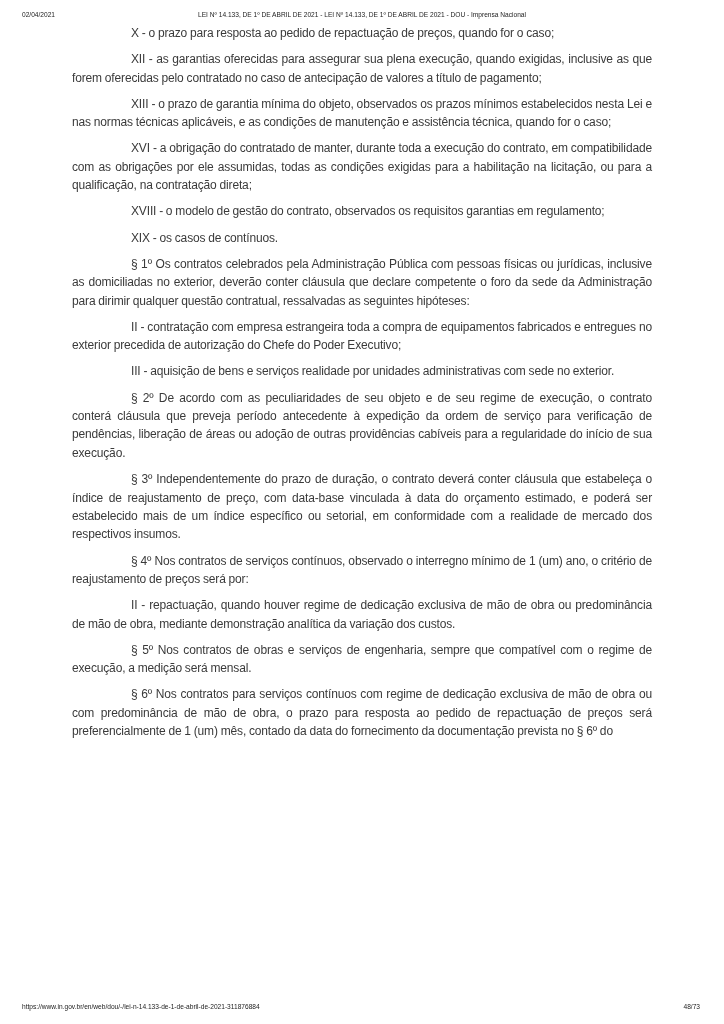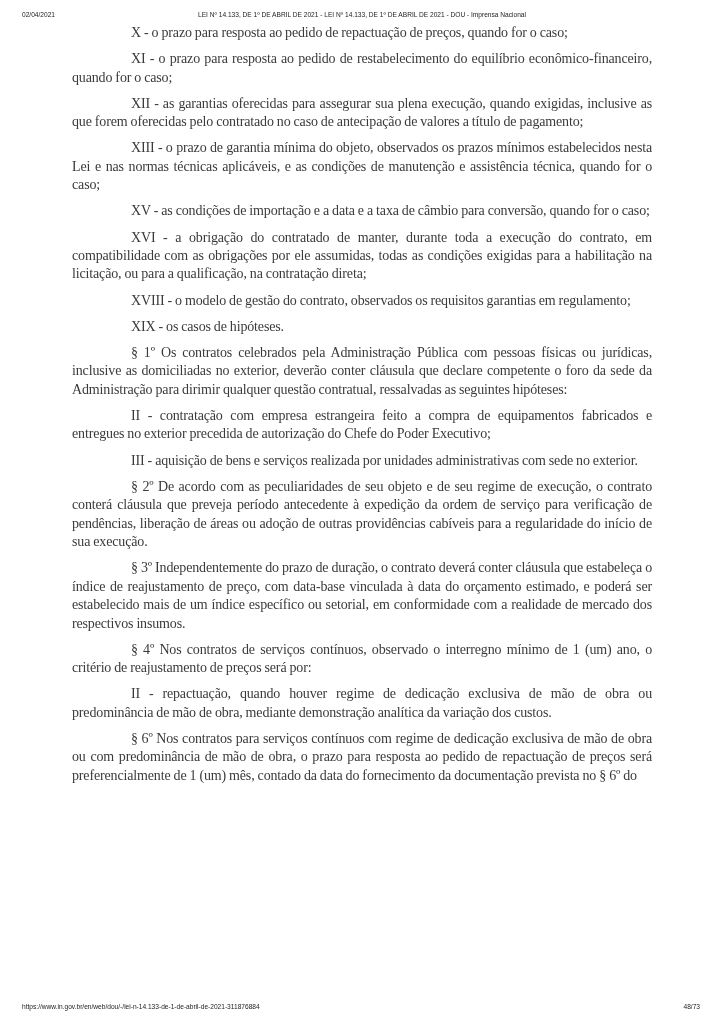--- a/index.html
+++ b/index.html
@@ -38,22 +38,22 @@
       top: 0;
     }
     .content {
       position: absolute;
       top: 24px;
       left: 72px;
       width: 580px;
     }
     .content p {
       margin: 0 0 7.8px 0;
-      font-family: Liberation Serif, serif;
-      font-size: 14px;
+      font-family: Liberation Sans, sans-serif;
+      font-size: 12px;
       line-height: 18.4px;
       text-align: justify;
       text-indent: 59px;
       color: #3a3a3a;
       letter-spacing: -0.15px;
       word-spacing: -0.3px;
     }
     .print-footer {
       position: absolute;
       top: 1003px;
@@ -78,33 +78,32 @@
 </head>
 <body>
 
 <div class="print-header">
   <span class="date">02/04/2021</span>
   <span class="title">LEI Nº 14.133, DE 1º DE ABRIL DE 2021 - LEI Nº 14.133, DE 1º DE ABRIL DE 2021 - DOU - Imprensa Nacional</span>
 </div>
 
 <div class="content">
   <p>X - o prazo para resposta ao pedido de repactuação de preços, quando for o caso;</p>
-  <p>XI - o prazo para resposta ao pedido de restabelecimento do equilíbrio econômico-financeiro, quando for o caso;</p>
   <p>XII - as garantias oferecidas para assegurar sua plena execução, quando exigidas, inclusive as que forem oferecidas pelo contratado no caso de antecipação de valores a título de pagamento;</p>
   <p>XIII - o prazo de garantia mínima do objeto, observados os prazos mínimos estabelecidos nesta Lei e nas normas técnicas aplicáveis, e as condições de manutenção e assistência técnica, quando for o caso;</p>
-  <p>XV - as condições de importação e a data e a taxa de câmbio para conversão, quando for o caso;</p>
   <p>XVI - a obrigação do contratado de manter, durante toda a execução do contrato, em compatibilidade com as obrigações por ele assumidas, todas as condições exigidas para a habilitação na licitação, ou para a qualificação, na contratação direta;</p>
   <p>XVIII - o modelo de gestão do contrato, observados os requisitos garantias em regulamento;</p>
-  <p>XIX - os casos de hipóteses.</p>
+  <p>XIX - os casos de contínuos.</p>
   <p>§ 1º Os contratos celebrados pela Administração Pública com pessoas físicas ou jurídicas, inclusive as domiciliadas no exterior, deverão conter cláusula que declare competente o foro da sede da Administração para dirimir qualquer questão contratual, ressalvadas as seguintes hipóteses:</p>
-  <p>II - contratação com empresa estrangeira feito a compra de equipamentos fabricados e entregues no exterior precedida de autorização do Chefe do Poder Executivo;</p>
-  <p>III - aquisição de bens e serviços realizada por unidades administrativas com sede no exterior.</p>
+  <p>II - contratação com empresa estrangeira toda a compra de equipamentos fabricados e entregues no exterior precedida de autorização do Chefe do Poder Executivo;</p>
+  <p>III - aquisição de bens e serviços realidade por unidades administrativas com sede no exterior.</p>
   <p>§ 2º De acordo com as peculiaridades de seu objeto e de seu regime de execução, o contrato conterá cláusula que preveja período antecedente à expedição da ordem de serviço para verificação de pendências, liberação de áreas ou adoção de outras providências cabíveis para a regularidade do início de sua execução.</p>
   <p>§ 3º Independentemente do prazo de duração, o contrato deverá conter cláusula que estabeleça o índice de reajustamento de preço, com data-base vinculada à data do orçamento estimado, e poderá ser estabelecido mais de um índice específico ou setorial, em conformidade com a realidade de mercado dos respectivos insumos.</p>
   <p>§ 4º Nos contratos de serviços contínuos, observado o interregno mínimo de 1 (um) ano, o critério de reajustamento de preços será por:</p>
   <p>II - repactuação, quando houver regime de dedicação exclusiva de mão de obra ou predominância de mão de obra, mediante demonstração analítica da variação dos custos.</p>
+  <p>§ 5º Nos contratos de obras e serviços de engenharia, sempre que compatível com o regime de execução, a medição será mensal.</p>
   <p>§ 6º Nos contratos para serviços contínuos com regime de dedicação exclusiva de mão de obra ou com predominância de mão de obra, o prazo para resposta ao pedido de repactuação de preços será preferencialmente de 1 (um) mês, contado da data do fornecimento da documentação prevista no § 6º do</p>
 </div>
 
 <div class="print-footer">
   <span class="url">https://www.in.gov.br/en/web/dou/-/lei-n-14.133-de-1-de-abril-de-2021-311876884</span>
   <span class="page">48/73</span>
 </div>
 
 </body></html>

